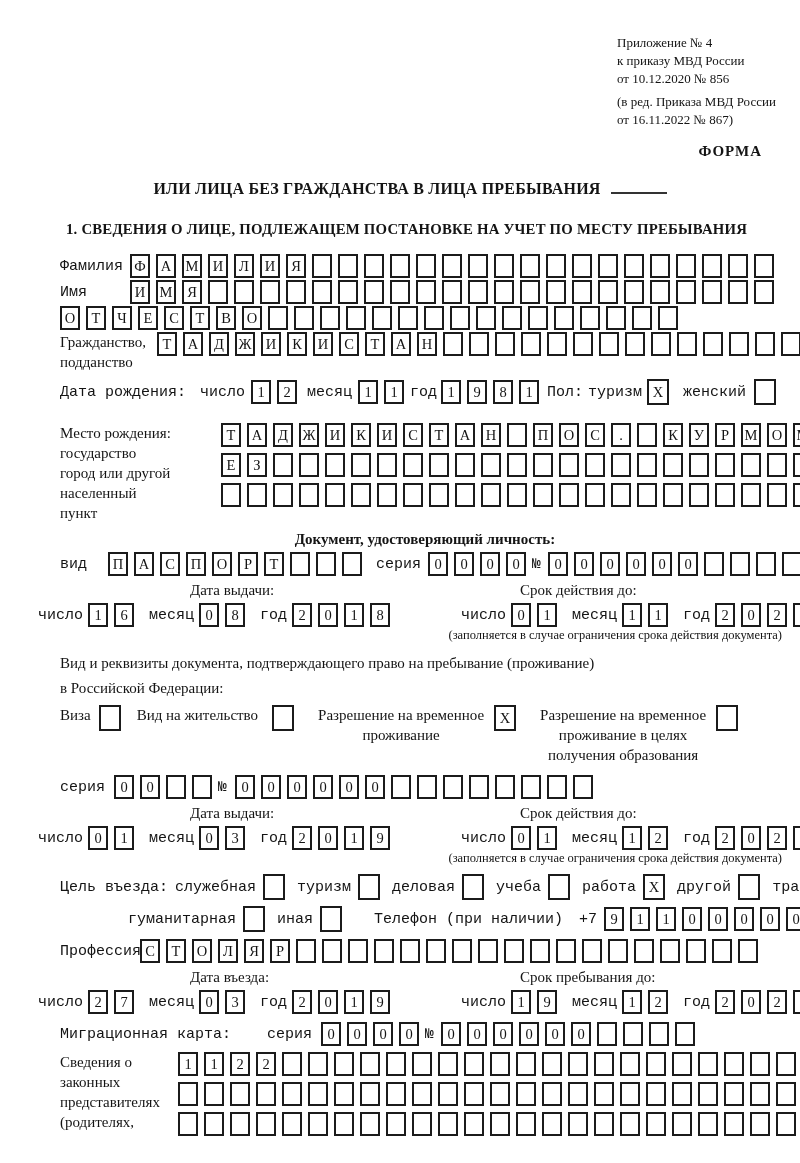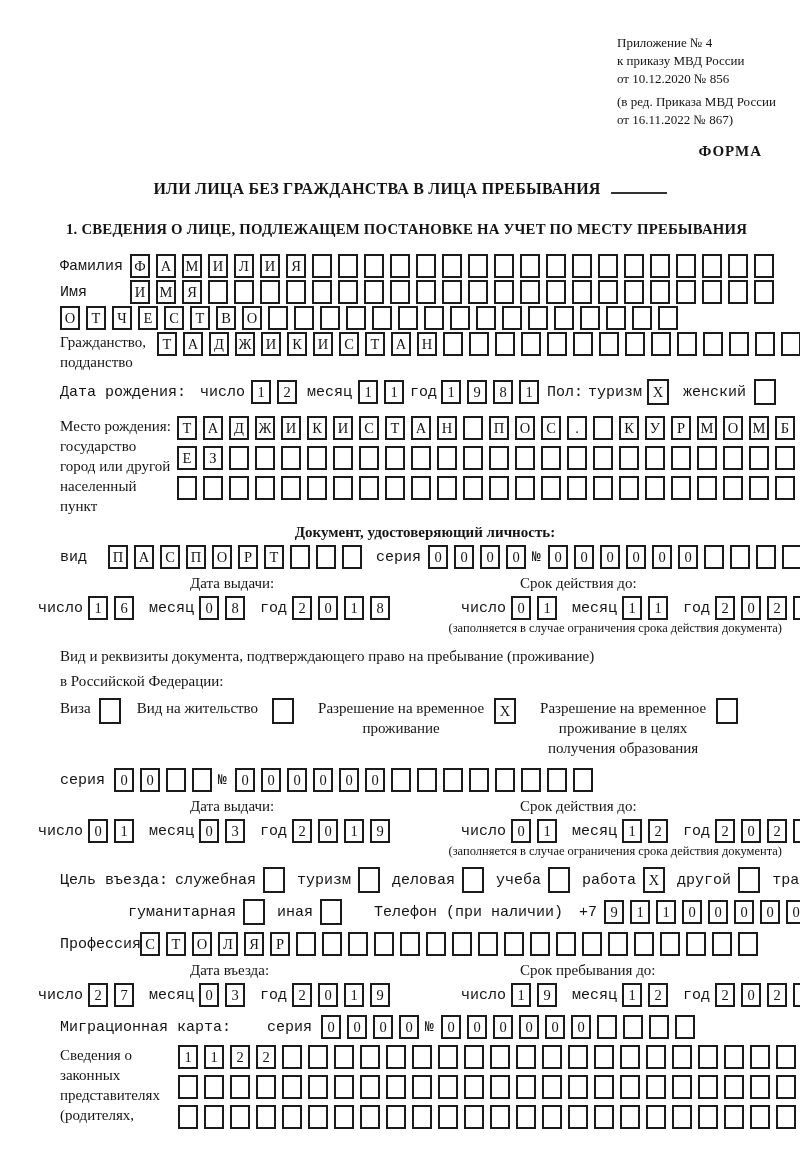--- a/index.html
+++ b/index.html
@@ -219,21 +219,21 @@
     <span class="lbl" style="margin:0 5px 0 5px;">туризм</span>
     <span class="boxes cbox">
         <span class="cell">X</span>
       </span>
     <span class="lbl" style="margin:0 8px 0 14px;">женский</span>
     <span class="boxes cbox">
         <span class="cell"></span>
       </span>
   </div>
 
-  <div class="frow top" style="margin-top:11px;">
+  <div class="frow top" style="margin-top:18px;gap:44px;">
     <span class="lblcol" style="width:117px;">
       <div>Место рождения:</div>
       <div>государство</div>
       <div>город или другой</div>
       <div>населенный пункт</div>
     </span>
     <span class="stack">
       <span class="boxes">
           <span class="cell">Т</span>
           <span class="cell">А</span>

